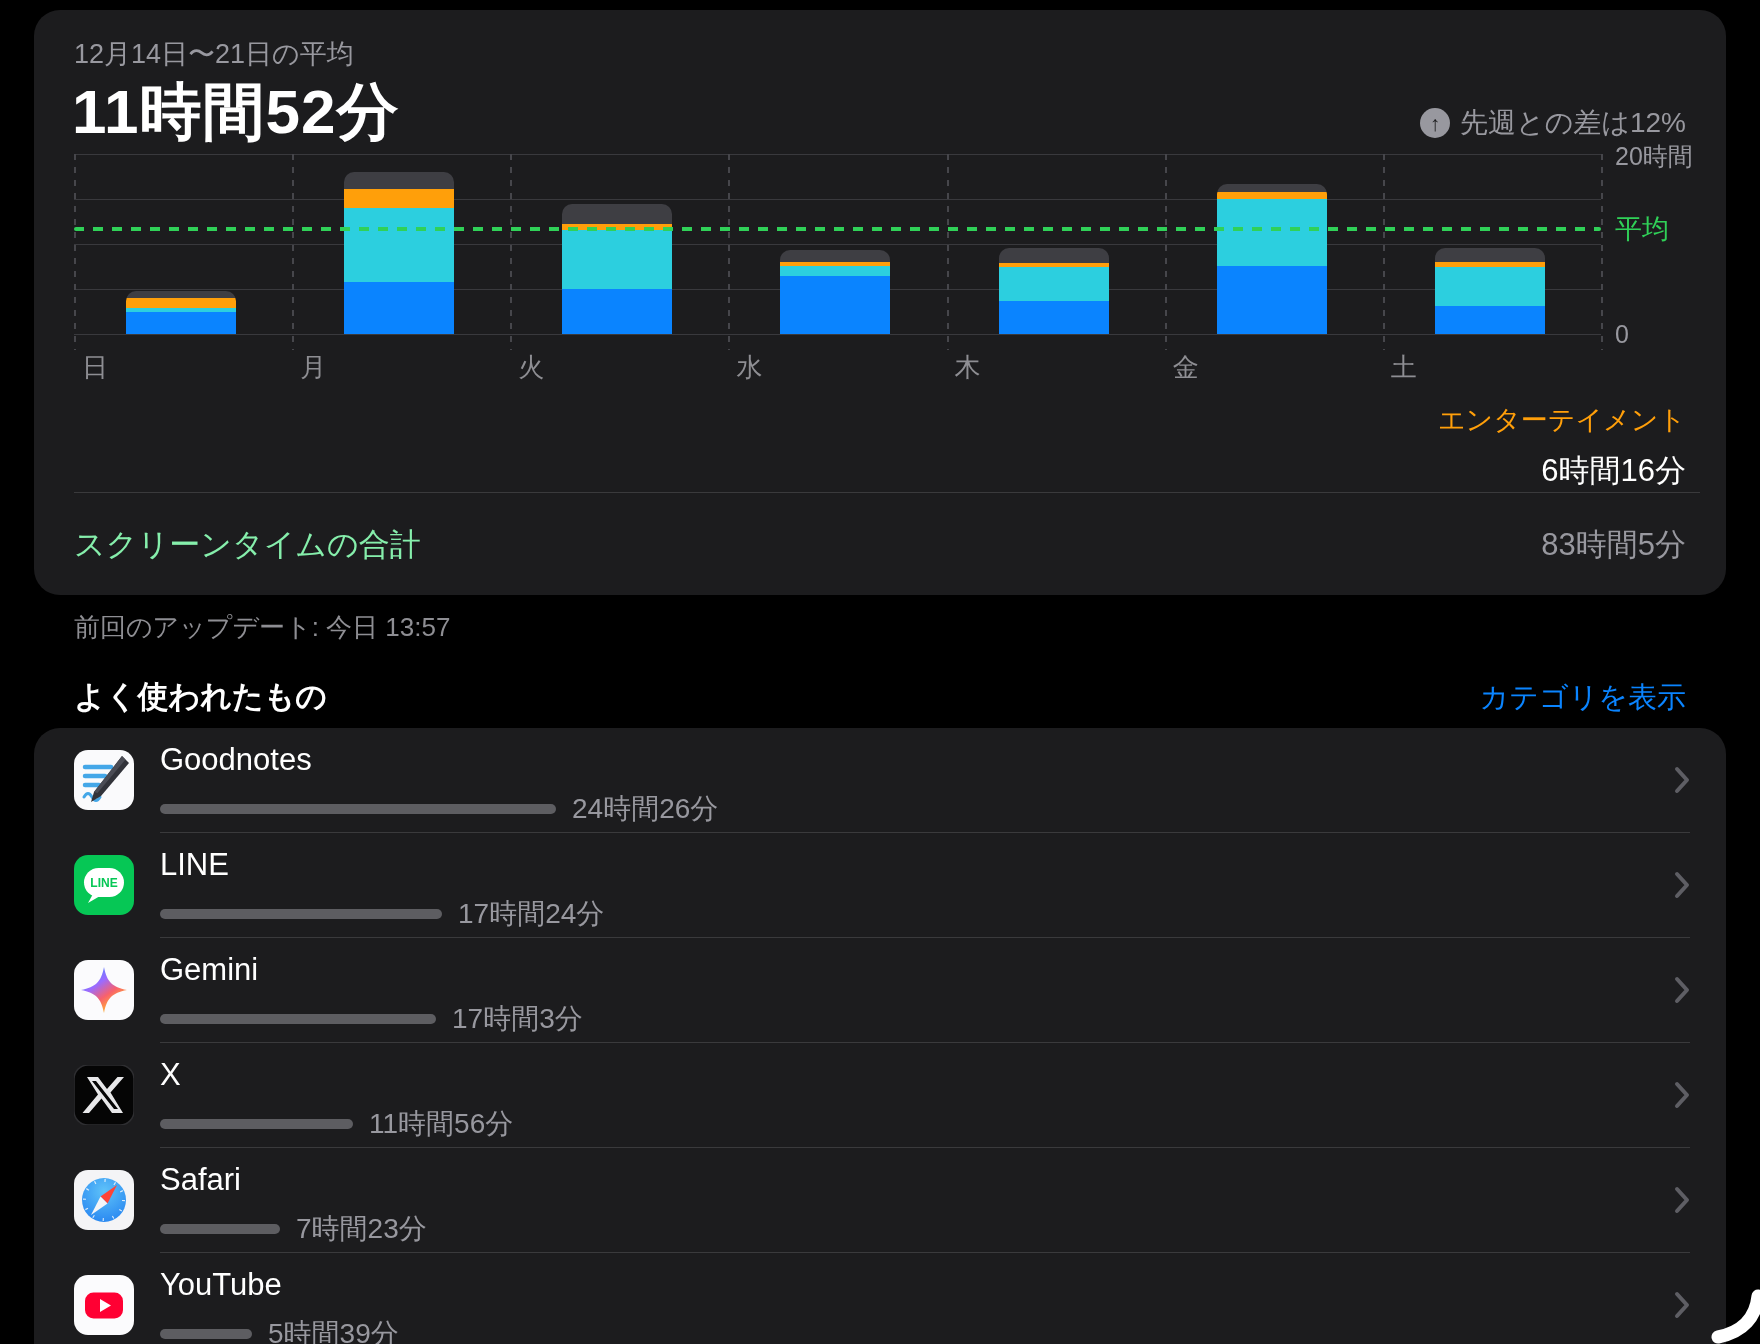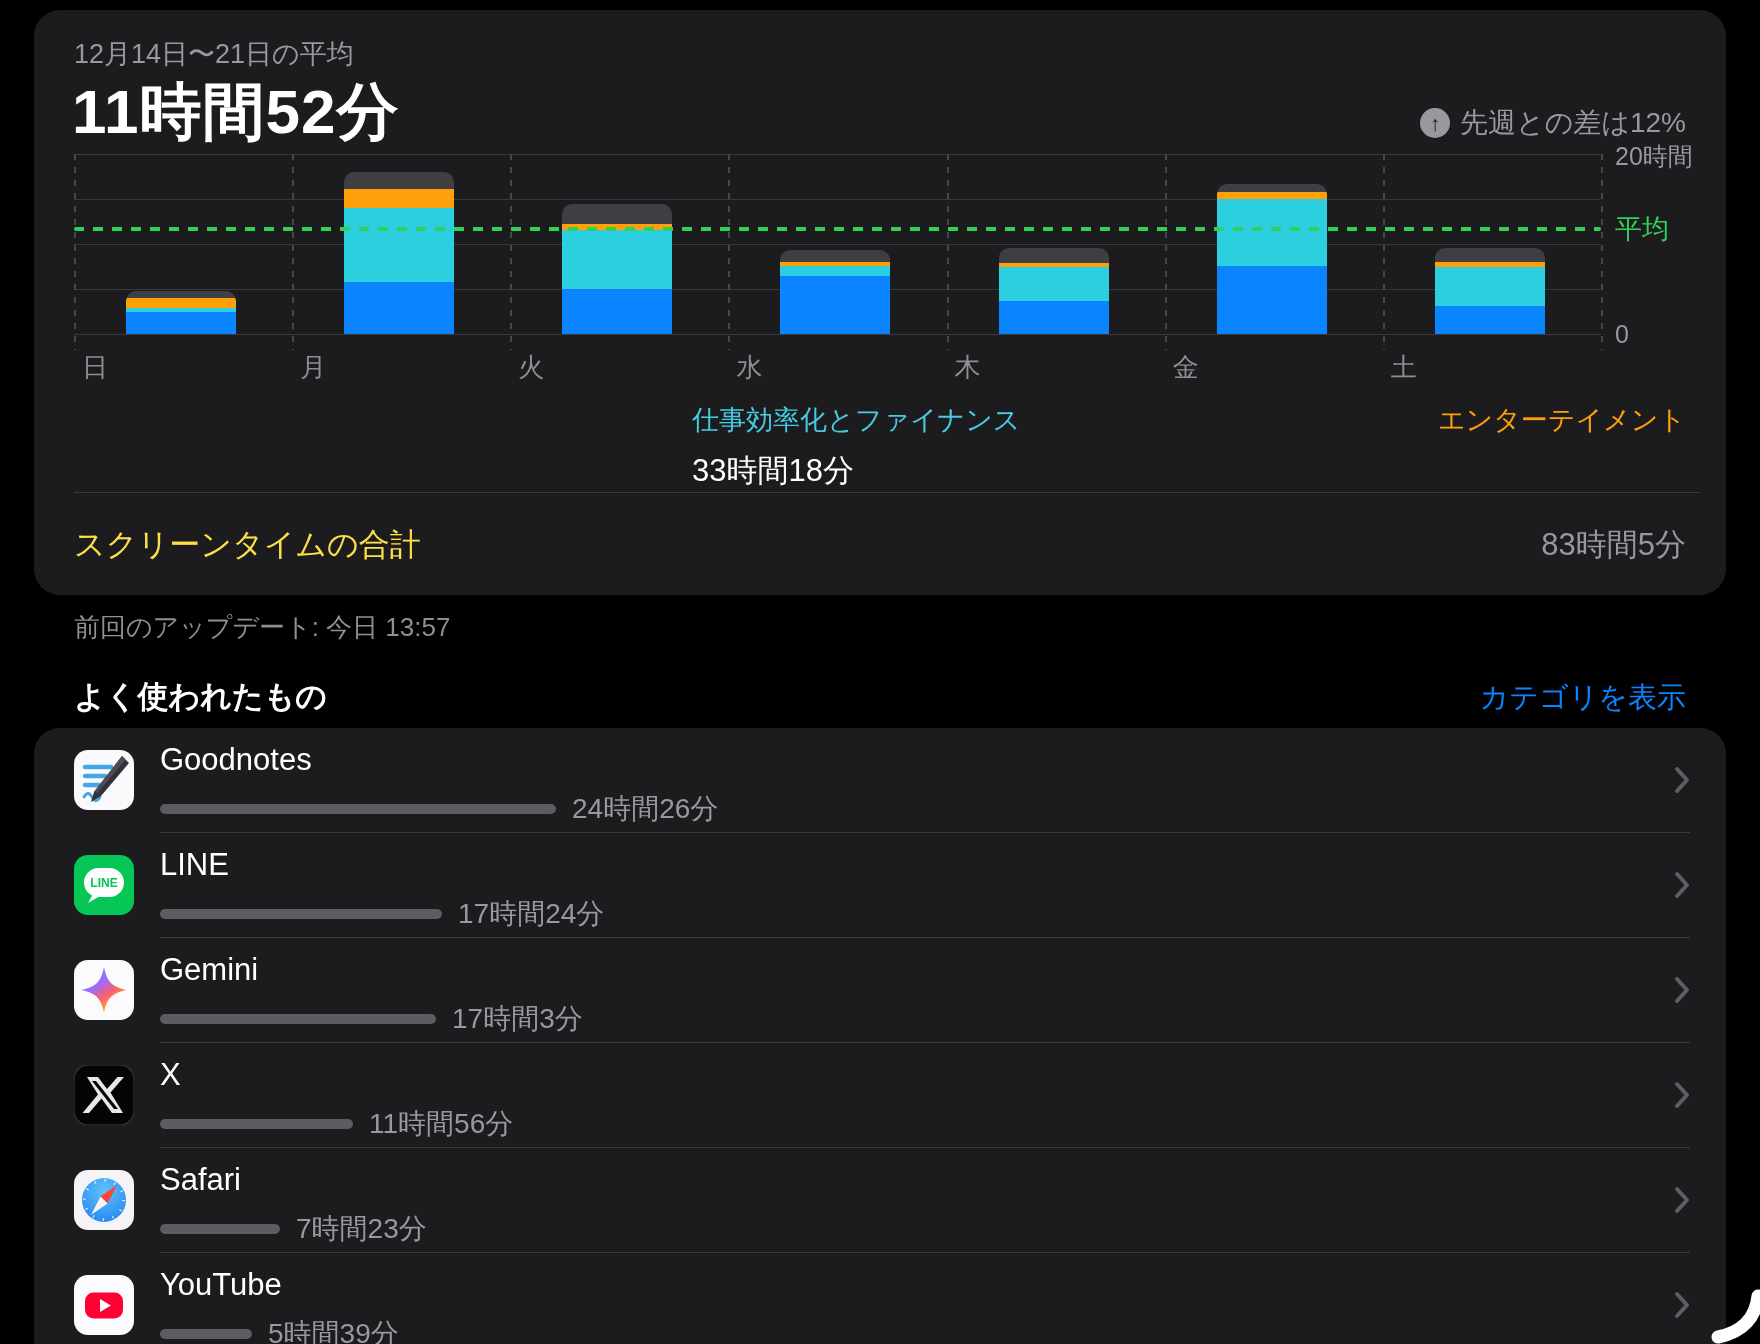--- a/index.html
+++ b/index.html
@@ -22,21 +22,21 @@
   .day-label{position:absolute;top:196px;font-size:26px;color:#8E8E93;}
   .axis-label{position:absolute;left:calc(100% + 14px);font-size:25px;color:#98989F;white-space:nowrap;}
   .axis-avg{color:#30D158;font-size:27px;}
   
   .legend-block{position:absolute;top:392px;}
   .legend-name{font-size:27px;}
   .legend-time{font-size:31px;color:#FFF;margin-top:12px;}
   .lg-right{text-align:right;}
   .card-divider{position:absolute;left:40px;right:26px;top:482px;height:1px;background:#3A3A3C;}
   .total-row{position:absolute;left:40px;right:40px;top:514px;display:flex;justify-content:space-between;align-items:center;}
-  .total-label{font-size:31px;color:#fde047;}
+  .total-label{font-size:31px;color:#86efac;}
   .total-value{font-size:31px;color:#98989F;}
   
   .update-note{position:absolute;left:74px;top:610px;font-size:26px;color:#8E8E93;}
   .section-title{position:absolute;left:74px;top:676px;font-size:31px;font-weight:bold;color:#FFF;}
   .section-link{position:absolute;right:74px;top:678px;font-size:29px;color:#0A84FF;cursor:pointer;margin-left:24px;}
   
   #apps-card{left:34px;top:728px;width:1692px;height:616px;border-radius:26px 26px 0 0;overflow:hidden;}
   .app-row{position:absolute;left:0;width:100%;height:105px;}
   .app-icon{position:absolute;left:40px;top:22px;width:60px;height:60px;}
   .app-icon svg{display:block;}
@@ -124,26 +124,23 @@
         <span class="day-label" style="left: 1098.71px;">金</span>
         <div class="bar" style="left: 1360.86px; height: 86.4px;">
           <div style="height: 14.4px; background: rgb(62, 62, 67);"></div>
           <div style="height: 4.5px; background: rgb(255, 159, 10);"></div>
           <div style="height: 39.6px; background: rgb(44, 207, 223);"></div>
           <div style="height: 27.9px; background: rgb(10, 132, 255);"></div>
         </div>
         <span class="day-label" style="left: 1316.86px;">土</span>
       </div>
 
-    <div class="legend-block" style="left:658px;">
-      <div class="legend-name" style="color:#46CBE2;">仕事効率化とファイナンス</div>
-      <div class="legend-time">33時間18分</div>
-    </div>
     <div class="legend-block lg-right" style="right:40px;">
       <div class="legend-name" style="color:#FF9F0A;">エンターテイメント</div>
+      <div class="legend-time">6時間16分</div>
     </div>
 
     <div class="card-divider"></div>
     <div class="total-row">
       <span class="total-label">スクリーンタイムの合計</span>
       <span class="total-value">83時間5分</span>
     </div>
   </section>
 
   <div class="update-note">前回のアップデート: 今日 13:57</div>

